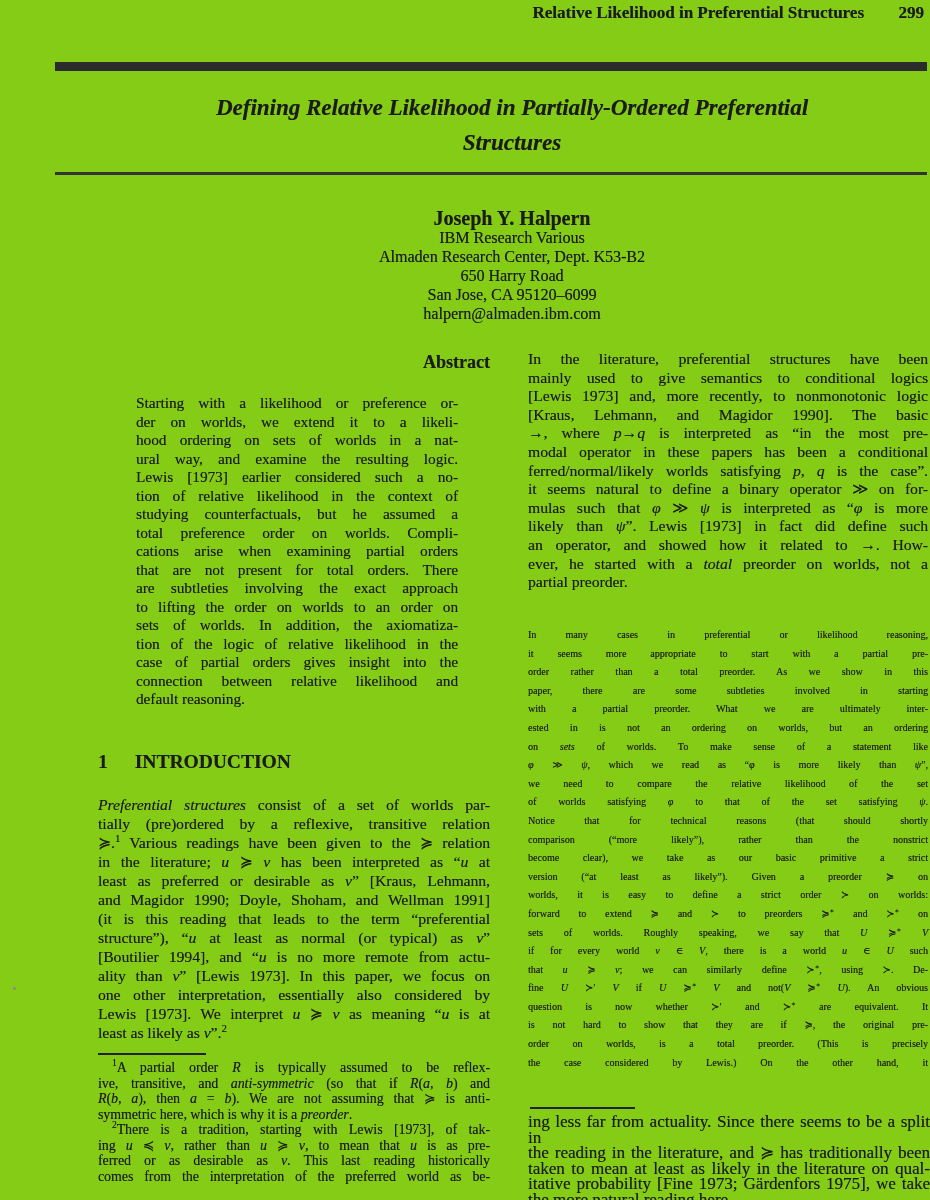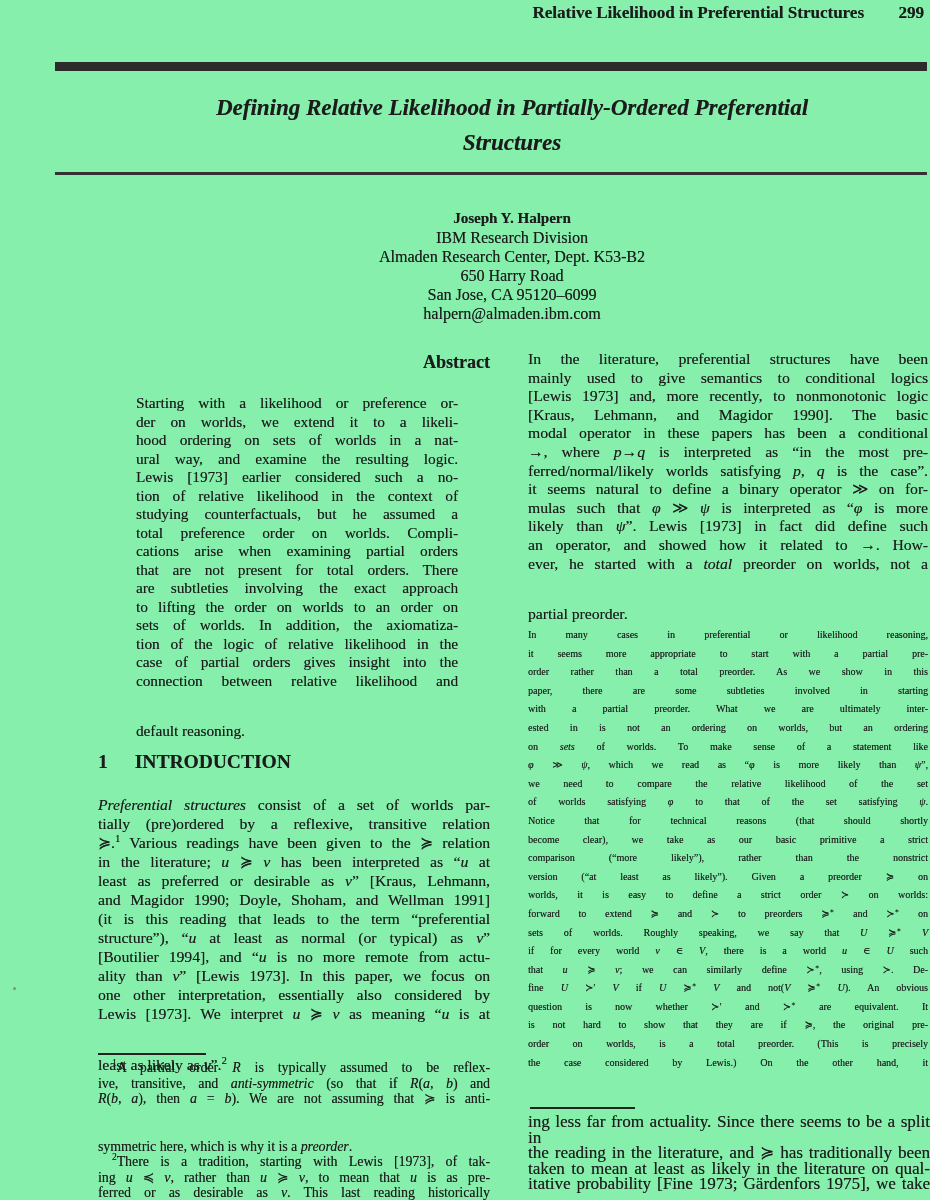--- a/index.html
+++ b/index.html
@@ -1,45 +1,45 @@
 <!DOCTYPE html>
 <html><head>
 <meta charset="utf-8">
 <style>
   html,body { margin:0; padding:0; }
   body { font-family:"Liberation Serif","DejaVu Serif",serif; }
   .page {
     position:relative; width:930px; height:1200px;
-    background:#86efac; color:#1b1b1b; overflow:hidden;
+    background:#84cc16; color:#1b1b1b; overflow:hidden;
     text-shadow:0.25px 0 0 rgba(20,20,20,0.55);
   }
   .running-title { position:absolute; top:3px; right:66px; font-weight:bold; font-size:17px; }
   .page-num { position:absolute; top:3px; right:6px; font-weight:bold; font-size:17px; }
   .bar { position:absolute; left:55px; top:62px; width:872px; height:9px; background:#2c2c2c; }
   .title { position:absolute; left:98px; top:90px; width:828px; text-align:center;
            font-weight:bold; font-size:23px; line-height:35px;font-style:italic; }
   .rule { position:absolute; left:55px; top:172px; width:872px; height:3px; background:#333; }
   .authors { position:absolute; left:98px; top:209px; width:828px; text-align:center;
              font-size:16px; line-height:19px; }
-  .authors .name { font-weight:bold; font-size:15px; }
+  .authors .name { font-weight:bold; font-size:20px; }
   .abs-head { position:absolute; left:98px; top:352px; width:392px; text-align:right;
               font-weight:bold; font-size:18px; }
   .abs-body { position:absolute; left:136px; top:394px; width:322px;
               font-size:15.2px; line-height:18.5px; }
   .sec-head { position:absolute; left:98px; top:751px; font-weight:bold; font-size:19.5px;
               display:flex; gap:27px; }
   .lbody { position:absolute; left:98px; top:795px; width:392px; font-size:15.6px; line-height:19px; }
   .fn-rule-l { position:absolute; left:98px; top:1053px; width:108px; height:2px; background:#222; }
   .lfn { position:absolute; left:98px; top:1060px; width:392px; font-size:13.8px; line-height:15.5px; }
   .rpara1 { position:absolute; left:528px; top:350px; width:400px; font-size:15.6px; line-height:18.6px; }
   .rpara2 { position:absolute; left:528px; top:626px; width:400px; font-size:10px; line-height:18.6px; }
   .fn-rule-r { position:absolute; left:530px; top:1107px; width:105px; height:2px; background:#222; }
   .rfn { position:absolute; left:528px; top:1114px; width:402px; font-size:17px; line-height:15.5px; }
   .tline { text-align:justify; text-align-last:justify; }
-  .tline.pend { text-align-last:left;margin-top:32px; }
+  .tline.pend { text-align-last:left; }
   .tline.ind { text-indent:14px; }
   .tline sup { font-size:68%; line-height:0; }
   .dot { position:absolute; left:13px; top:987px; width:3px; height:3px;
          background:#8a8a8a; border-radius:50%; }
 </style>
 </head>
 <body>
 
 <div class="page">
 
@@ -50,21 +50,21 @@
 
   <div class="title">
     <div>Defining Relative Likelihood in Partially-Ordered Preferential</div>
     <div>Structures</div>
   </div>
 
   <div class="rule"></div>
 
   <div class="authors">
     <div class="name">Joseph Y. Halpern</div>
-    <div>IBM Research Division</div>
+    <div>IBM Research Various</div>
     <div>Almaden Research Center, Dept. K53-B2</div>
     <div>650 Harry Road</div>
     <div>San Jose, CA 95120–6099</div>
     <div>halpern@almaden.ibm.com</div>
   </div>
 
   <div class="abs-head">Abstract</div>
   <div class="abs-body">
       <div class="tline">Starting with a likelihood or preference or-</div>
       <div class="tline">der on worlds, we extend it to a likeli-</div>
@@ -116,44 +116,44 @@
       <div class="tline">ing <i>u</i> ≼ <i>v</i>, rather than <i>u</i> ≽ <i>v</i>, to mean that <i>u</i> is as pre-</div>
       <div class="tline">ferred or as desirable as <i>v</i>.  This last reading historically</div>
       <div class="tline">comes from the interpretation of the preferred world as be-</div>
     </div>
 
   <div class="rpara1">
       <div class="tline">In the literature, preferential structures have been</div>
       <div class="tline">mainly used to give semantics to conditional logics</div>
       <div class="tline">[Lewis 1973] and, more recently, to nonmonotonic logic</div>
       <div class="tline">[Kraus, Lehmann, and Magidor 1990].  The basic</div>
+      <div class="tline">→, where <i>p</i>→<i>q</i> is interpreted as “in the most pre-</div>
       <div class="tline">modal operator in these papers has been a conditional</div>
-      <div class="tline">→, where <i>p</i>→<i>q</i> is interpreted as “in the most pre-</div>
       <div class="tline">ferred/normal/likely worlds satisfying <i>p</i>, <i>q</i> is the case”.</div>
       <div class="tline">it seems natural to define a binary operator ≫ on for-</div>
       <div class="tline">mulas such that <i>φ</i> ≫ <i>ψ</i> is interpreted as “<i>φ</i> is more</div>
       <div class="tline">likely than <i>ψ</i>”.  Lewis [1973] in fact did define such</div>
       <div class="tline">an operator, and showed how it related to →.  How-</div>
       <div class="tline">ever, he started with a <i>total</i> preorder on worlds, not a</div>
       <div class="tline pend">partial preorder.</div>
     </div>
   <div class="rpara2">
       <div class="tline">In many cases in preferential or likelihood reasoning,</div>
       <div class="tline">it seems more appropriate to start with a partial pre-</div>
       <div class="tline">order rather than a total preorder.  As we show in this</div>
       <div class="tline">paper, there are some subtleties involved in starting</div>
       <div class="tline">with a partial preorder.  What we are ultimately inter-</div>
       <div class="tline">ested in is not an ordering on worlds, but an ordering</div>
       <div class="tline">on <i>sets</i> of worlds.  To make sense of a statement like</div>
       <div class="tline"><i>φ</i> ≫ <i>ψ</i>, which we read as “<i>φ</i> is more likely than <i>ψ</i>”,</div>
       <div class="tline">we need to compare the relative likelihood of the set</div>
       <div class="tline">of worlds satisfying <i>φ</i> to that of the set satisfying <i>ψ</i>.</div>
       <div class="tline">Notice that for technical reasons (that should shortly</div>
+      <div class="tline">comparison (“more likely”), rather than the nonstrict</div>
       <div class="tline">become clear), we take as our basic primitive a strict</div>
-      <div class="tline">comparison (“more likely”), rather than the nonstrict</div>
       <div class="tline">version (“at least as likely”).  Given a preorder ≽ on</div>
       <div class="tline">worlds, it is easy to define a strict order ≻ on worlds:</div>
       <div class="tline">forward to extend ≽ and ≻ to preorders ≽<sup>∗</sup> and ≻<sup>∗</sup> on</div>
       <div class="tline">sets of worlds.  Roughly speaking, we say that <i>U</i> ≽<sup>∗</sup> <i>V</i></div>
       <div class="tline">if for every world <i>v</i> ∈ <i>V</i>, there is a world <i>u</i> ∈ <i>U</i> such</div>
       <div class="tline">that <i>u</i> ≽ <i>v</i>; we can similarly define ≻<sup>∗</sup>, using ≻.  De-</div>
       <div class="tline">fine <i>U</i> ≻′ <i>V</i> if <i>U</i> ≽<sup>∗</sup> <i>V</i> and not(<i>V</i> ≽<sup>∗</sup> <i>U</i>).  An obvious</div>
       <div class="tline">question is now whether ≻′ and ≻<sup>∗</sup> are equivalent.  It</div>
       <div class="tline">is not hard to show that they are if ≽, the original pre-</div>
       <div class="tline">order on worlds, is a total preorder.  (This is precisely</div>

